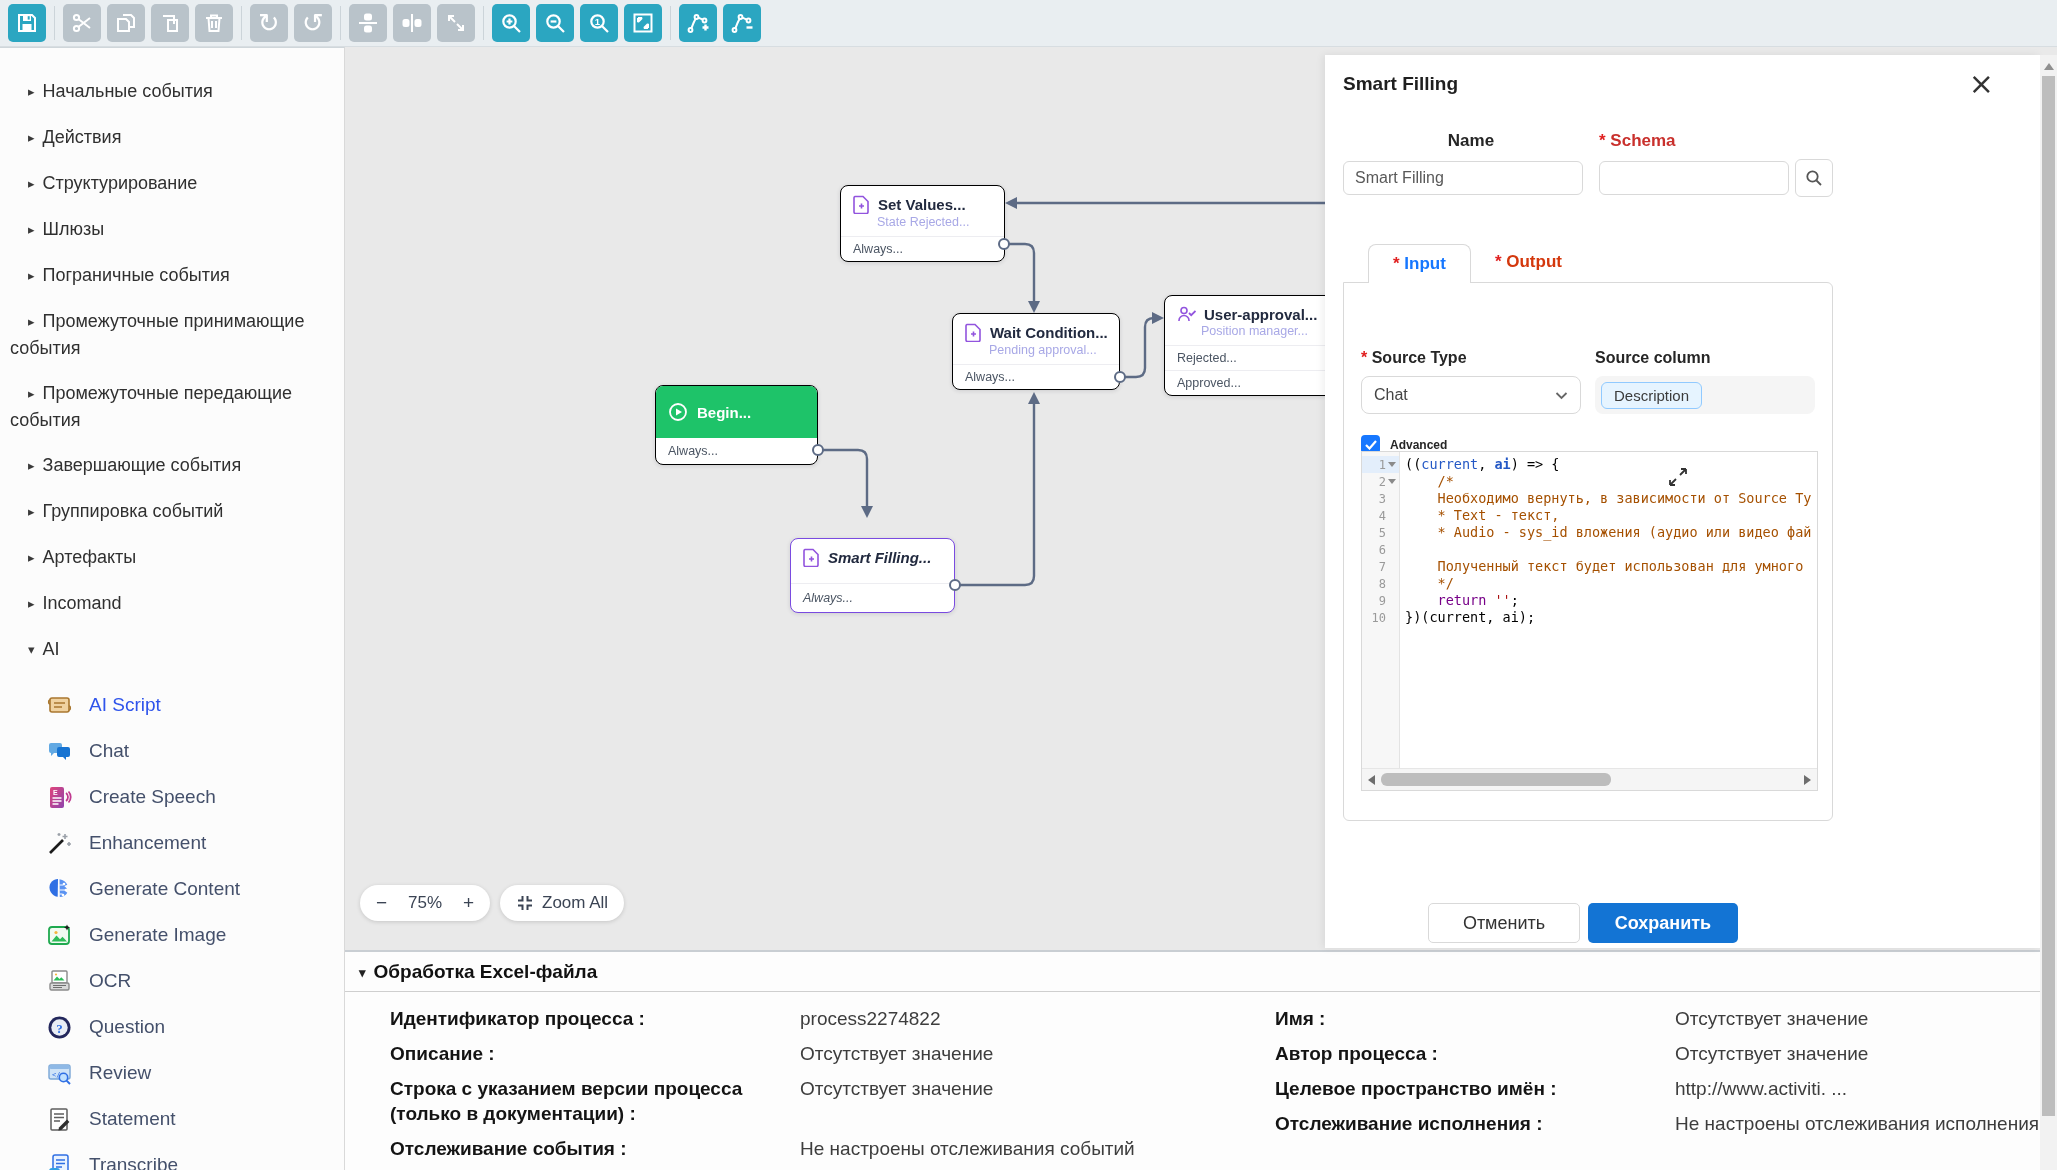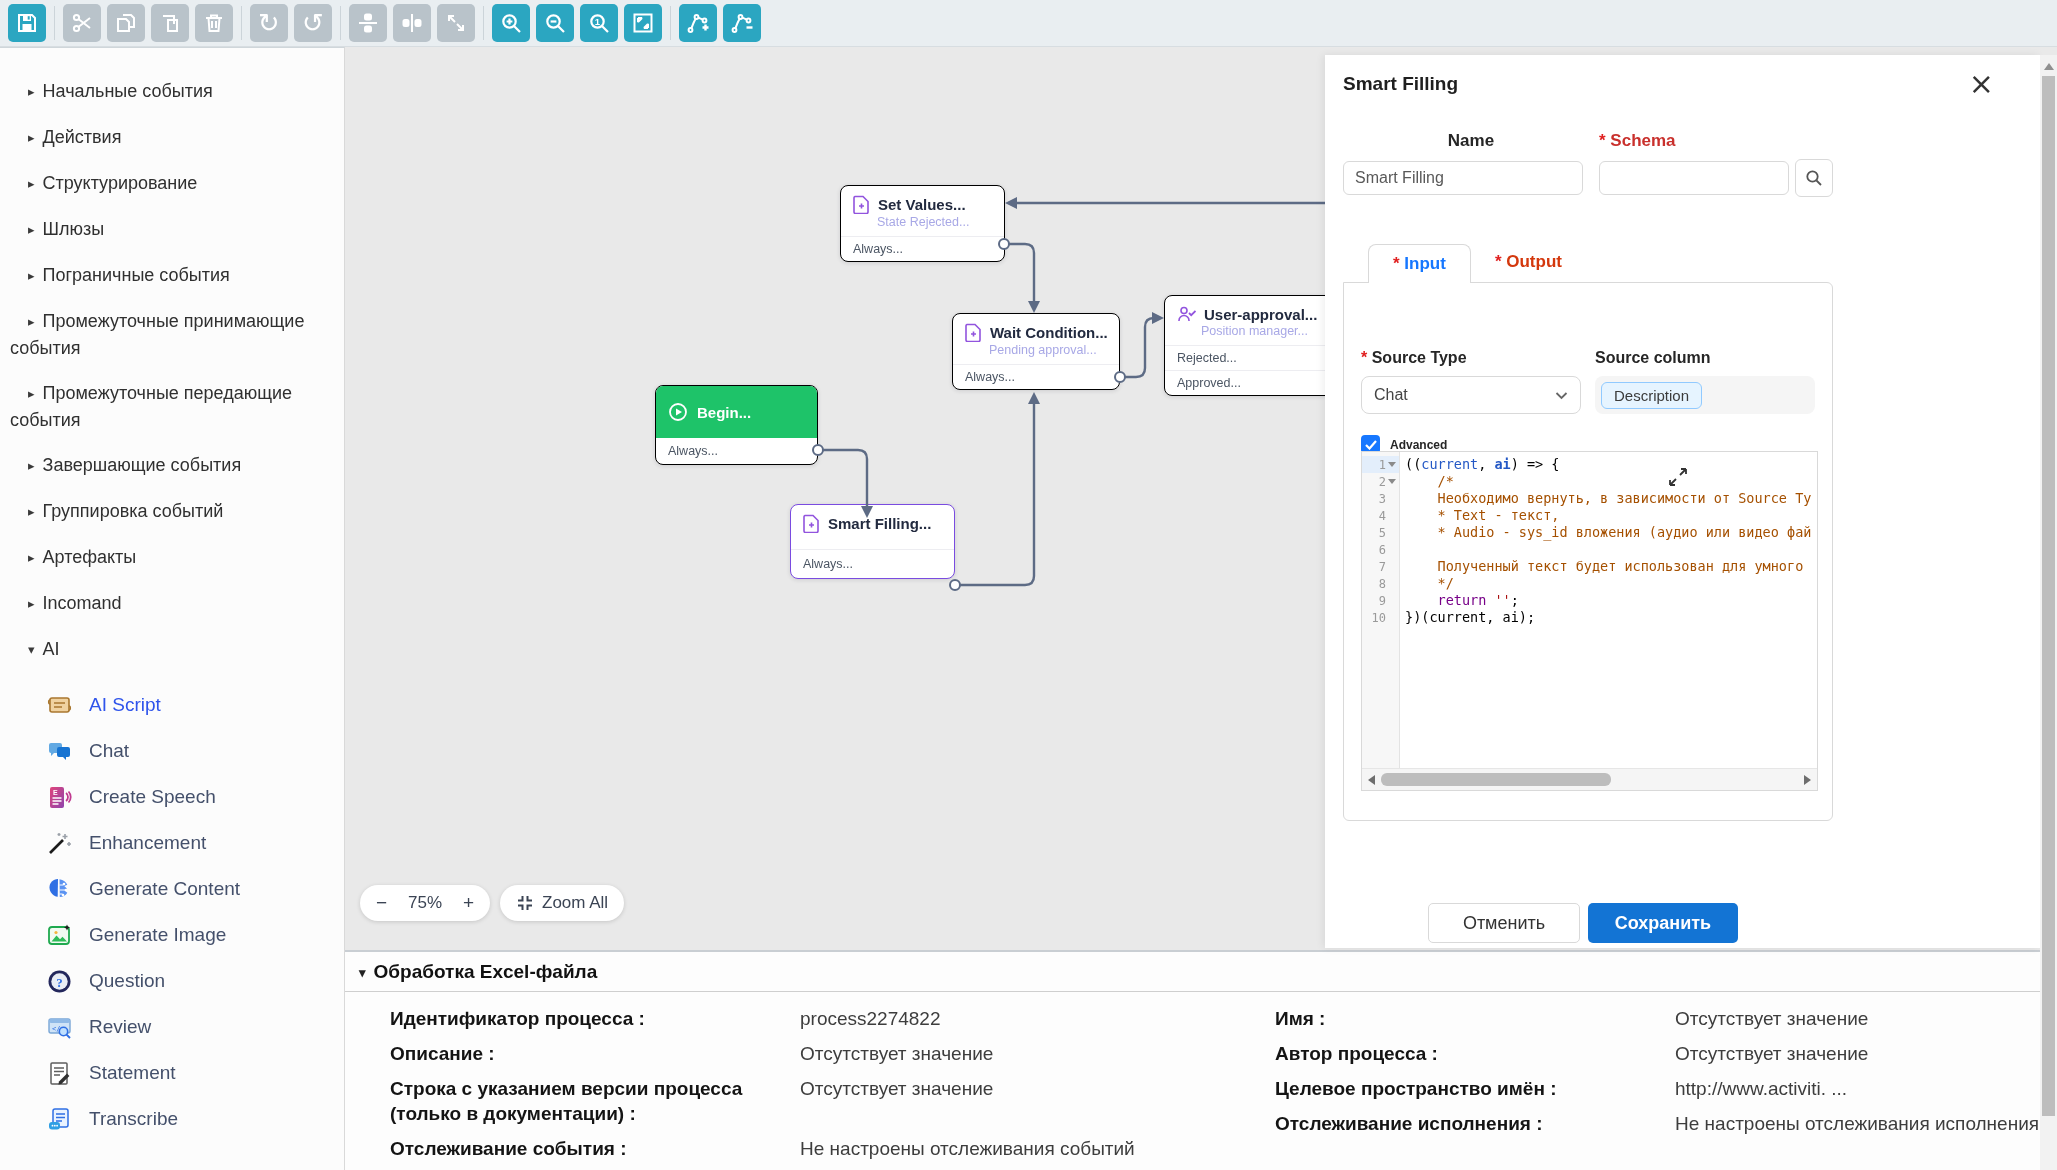--- a/index.html
+++ b/index.html
@@ -335,20 +335,30 @@
     <span class="aicon"><svg width="27" height="27" viewBox="0 0 27 27">
           <rect x="3" y="5" width="20" height="17" rx="3" fill="#f1fbf2" stroke="#1fa94f" stroke-width="1.8"></rect>
           <circle cx="10" cy="10.5" r="1.6" fill="#f4b63f"></circle>
           <path d="M5.5 19.5l5-6 3.5 3.8 2.5-2.6 4.5 4.8z" fill="#2ebd59"></path>
           <path d="M21 2.5l.9 2.1 2.1.9-2.1.9-.9 2.1-.9-2.1-2.1-.9 2.1-.9z" fill="#1c1c1c"></path>
         </svg></span>
     <span>Generate Image</span>
     </div>
   <div class="ai-item">
     <span class="aicon"><svg width="27" height="27" viewBox="0 0 27 27">
+          <rect x="6" y="3" width="15" height="12" rx="1" fill="#fff" stroke="#8a8a8a" stroke-width="1.4"></rect>
+          <circle cx="10" cy="6.5" r="1.1" fill="#f4b63f"></circle>
+          <path d="M7.5 12.5l3.5-4 2.5 2.6 1.8-1.8 3.2 3.2z" fill="#2ebd59"></path>
+          <rect x="4" y="15" width="19" height="7" rx="1.5" fill="#d9d9d9" stroke="#8a8a8a" stroke-width="1.4"></rect>
+          <path d="M7 17.5h13M7 19.5h9" stroke="#6e6e6e" stroke-width="1.2"></path>
+        </svg></span>
+    <span>OCR</span>
+    </div>
+  <div class="ai-item">
+    <span class="aicon"><svg width="27" height="27" viewBox="0 0 27 27">
           <circle cx="13.5" cy="13.5" r="11" fill="#23275c"></circle>
           <circle cx="13.5" cy="13.5" r="8.2" fill="#e9edf5"></circle>
           <text x="13.5" y="18.5" font-size="13" font-weight="bold" fill="#2f6fe4" text-anchor="middle" font-family="Liberation Serif,serif">?</text>
         </svg></span>
     <span>Question</span>
     </div>
   <div class="ai-item">
     <span class="aicon"><svg width="27" height="27" viewBox="0 0 27 27">
           <rect x="3" y="5" width="21" height="14" rx="2" fill="#cfe3f7" stroke="#79a6d6" stroke-width="1.4"></rect>
           <rect x="3" y="5" width="21" height="4" rx="2" fill="#8fb9e6"></rect>
@@ -445,21 +455,21 @@
     <div class="begin-head">
       <svg width="20" height="20" viewBox="0 0 20 20">
           <circle cx="10" cy="10" r="8" fill="none" stroke="#fff" stroke-width="1.8"></circle>
           <polygon points="8,6.5 14,10 8,13.5" fill="#fff"></polygon>
         </svg>
       <span class="begin-title">Begin...</span>
       </div>
     <div class="nrow" style="border-top:none;padding:6px 12px;">Always...</div>
   </div>
 
-  <div class="node selected" style="left:445px;top:457px;width:165px;">
+  <div class="node selected" style="left:445px;top:491px;width:165px;font-style:italic;">
     <div class="nhead">
         <svg width="17" height="19" viewBox="0 0 17 19">
           <path d="M2 1.5h8l5 5v10.5a1.5 1.5 0 01-1.5 1.5h-11A1.5 1.5 0 011 17V3a1.5 1.5 0 011-1.5z" fill="#fff" stroke="#9254de" stroke-width="1.6"></path>
           <path d="M8.5 8.5v5M6 11h5" stroke="#9254de" stroke-width="1.6"></path>
         </svg>
       <span class="ntitle">Smart Filling...</span>
       </div>
     <div class="nspacer"></div>
     <div class="nrow" style="padding:7px 12px;">Always...</div>
   </div>

